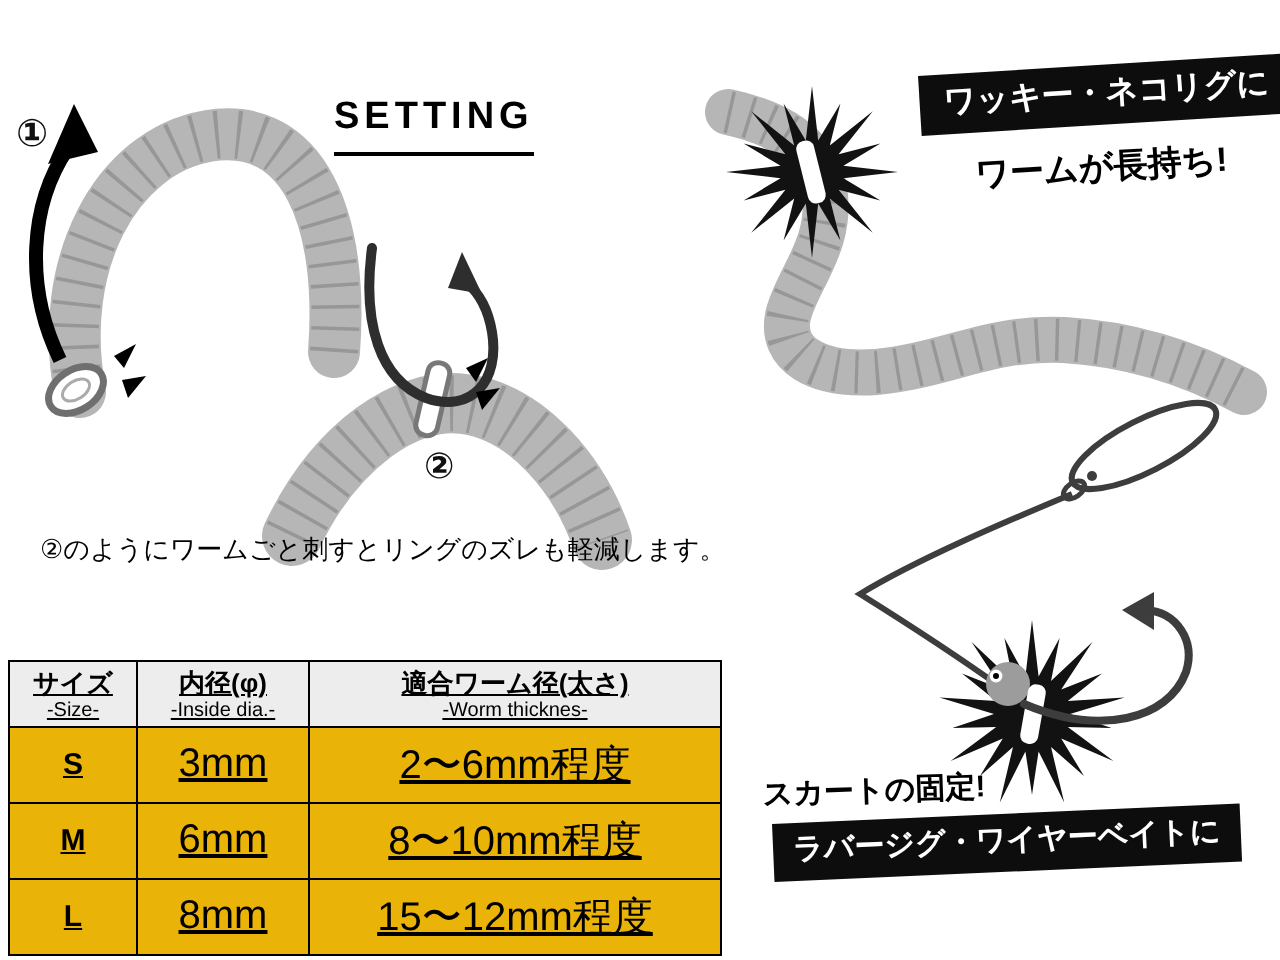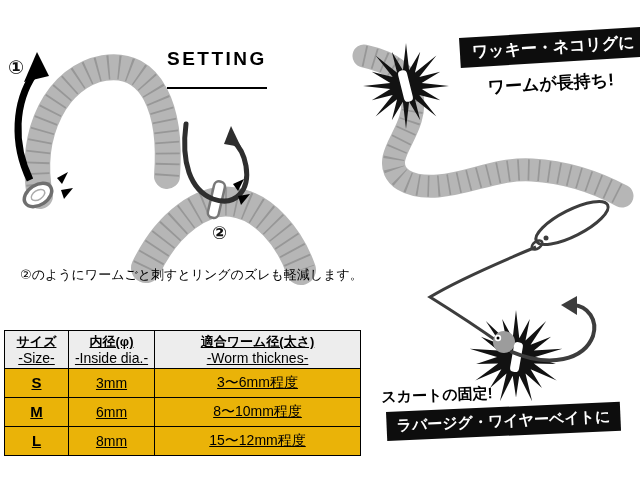--- a/index.html
+++ b/index.html
@@ -2,36 +2,36 @@
 <html><head>
 <meta charset="utf-8">
 <style>
   *{margin:0;padding:0;box-sizing:border-box;}
   html,body{background:#ffffff;}
   body{font-family:"Liberation Sans","DejaVu Sans",sans-serif;color:#000;}
   .page{position:relative;width:640px;height:480px;background:#fff;overflow:hidden;}
   .abs{position:absolute;}
   #art{left:0;top:0;pointer-events:none;}
   .setting-title{left:167px;top:48px;font-size:19px;font-weight:bold;letter-spacing:2.5px;
-    border-bottom:2.5px solid #000;padding-bottom:17px;color:#000;text-align:center;}
+    border-bottom:2.5px solid #000;padding-bottom:6px;color:#000;text-align:center;}
   .step-badge{font-size:19px;font-weight:bold;color:#111;line-height:1;}
   #step1{left:8px;top:58px;}
   #step2{left:212px;top:224px;font-size:18px;}
   .banner{background:#0d0d0d;color:#fff;font-weight:bold;white-space:nowrap;line-height:1.2;}
   #banner-top{left:459px;top:38px;font-size:16px;padding:5px 12px 6px;transform:rotate(-3.5deg);transform-origin:left top;}
   #sub-top{left:487px;top:76px;font-size:17px;font-weight:bold;color:#000;transform:rotate(-3.5deg);transform-origin:left top;white-space:nowrap;}
   #skirt-label{left:381px;top:388px;font-size:15px;font-weight:bold;color:#000;transform:rotate(-2deg);transform-origin:left top;white-space:nowrap;}
   #banner-bottom{left:386px;top:412px;font-size:15px;padding:5px 10px 6px;transform:rotate(-2.5deg);transform-origin:left top;}
   .note{left:4px;top:266px;font-size:13px;color:#000;white-space:nowrap;margin-left:16px;}
   table.sizes{position:absolute;left:4px;top:330px;border-collapse:collapse;background:#eab308;text-decoration:underline;}
   .sizes th,.sizes td{border:1.6px solid #000;text-align:center;vertical-align:middle;}
   .sizes th{background:#ededed;padding:3px 4px 2px;}
   .sizes th .main{font-size:13px;font-weight:bold;line-height:1.2;}
-  .sizes th .sub{font-size:14px;font-weight:normal;line-height:1.15;}
-  .sizes td{font-size:14px;padding:5px 4px;}
+  .sizes th .sub{font-size:10px;font-weight:normal;line-height:1.15;}
+  .sizes td{font-size:20px;padding:5px 4px;}
   .sizes .col-size{width:64px;}
   .sizes .col-dia{width:86px;text-align:center;}
   .sizes .col-worm{width:206px;}
   .sizes td.size-cell{font-weight:bold;font-size:15px;}
 </style>
 </head>
 <body>
 
 <div class="page">
 
@@ -105,21 +105,21 @@
         <th class="col-worm">
           <div class="main">適合ワーム径(太さ)</div>
           <div class="sub">-Worm thicknes-</div>
         </th>
       </tr>
     </thead>
     <tbody>
       <tr>
         <td class="size-cell">S</td>
         <td>3mm</td>
-        <td>3〜6mm程度</td>
+        <td>2〜6mm程度</td>
       </tr>
       <tr>
         <td class="size-cell">M</td>
         <td>6mm</td>
         <td>8〜10mm程度</td>
       </tr>
       <tr>
         <td class="size-cell">L</td>
         <td>8mm</td>
         <td>15〜12mm程度</td>

